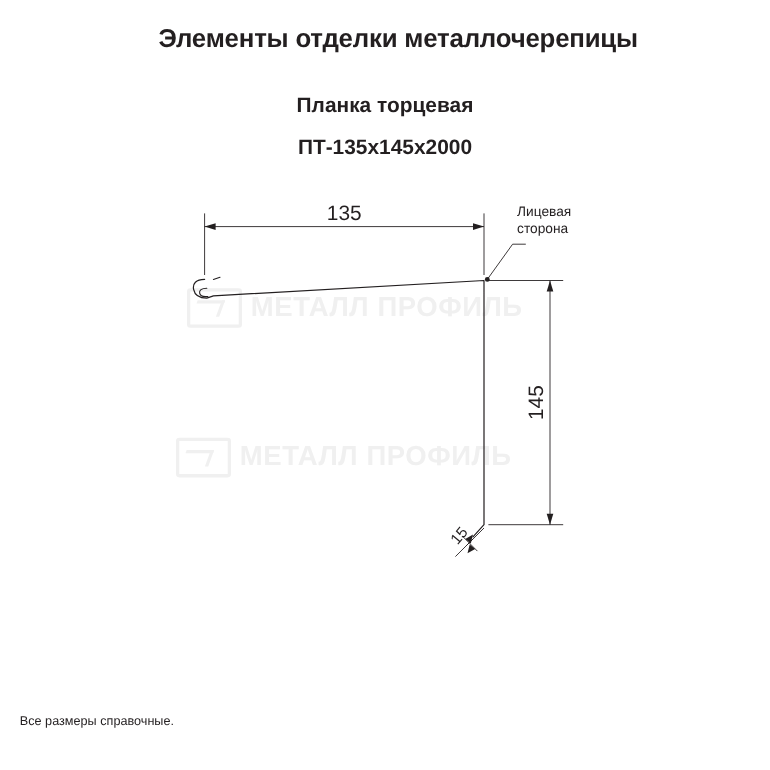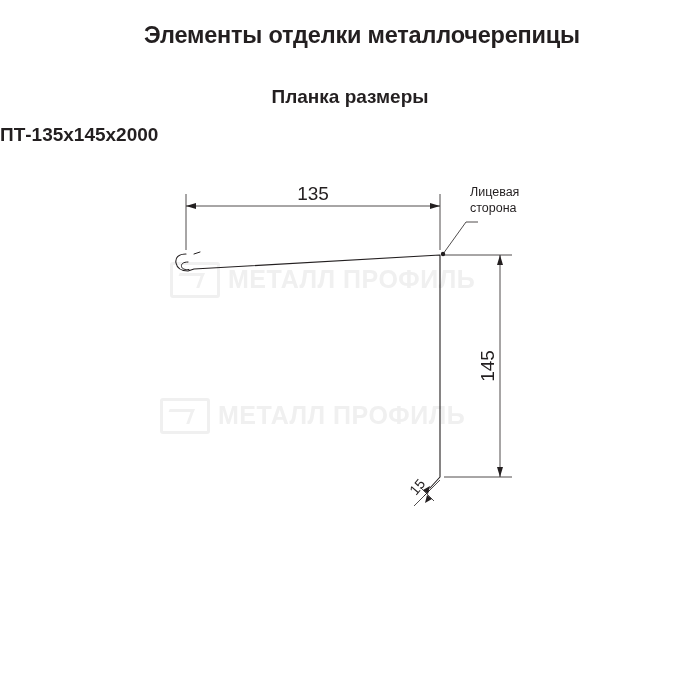--- a/index.html
+++ b/index.html
@@ -39,20 +39,21 @@
     width: 700px;
     text-align: center;
     font-size: 19px;
     font-weight: bold;
   }
   .code {
     position: absolute;
     left: 0;
     top: 124px;
     width: 700px;
+    text-align: center;
     font-size: 19px;
     font-weight: bold;
   }
   .drawing {
     position: absolute;
     left: 0;
     top: 150px;
     width: 560px;
     height: 420px;
   }
@@ -107,21 +108,21 @@
   <div class="wm" style="left:170px; top:262px;">
     <div class="wm-shape"></div>
     <div class="wm-text" style="position:absolute; left:58px; top:3px;">МЕТАЛЛ ПРОФИЛЬ</div>
   </div>
   <div class="wm" style="left:160px; top:398px;">
     <div class="wm-shape"></div>
     <div class="wm-text" style="position:absolute; left:58px; top:3px;">МЕТАЛЛ ПРОФИЛЬ</div>
   </div>
 
   <div class="title">Элементы отделки металлочерепицы</div>
-  <div class="subtitle">Планка размеры</div>
+  <div class="subtitle">Планка торцевая</div>
   <div class="code">ПТ-135х145х2000</div>
 
   <div class="drawing">
     <svg width="700" height="420" viewBox="0 0 700 420" xmlns="http://www.w3.org/2000/svg">
       <g fill="none" stroke="#231f20" stroke-width="1.1" stroke-linejoin="round" stroke-linecap="round">
 
         <path d="M 186 104 C 178 104 175 108 176 113 C 177 118 181 121 188 121 L 194 119 L 440 105 L 440 327 L 430 338"></path>
         <path d="M 188 112 C 183 112 181 114 181.5 116.5 C 182 119 185 120 189 119.5" stroke-width="1"></path>
 
         <path d="M 194 104 L 200 102" stroke-width="1"></path>
@@ -163,14 +164,15 @@
 
       <text x="313" y="50" text-anchor="middle" font-family="Liberation Sans, sans-serif" font-size="19" fill="#231f20">135</text>
       <text x="0" y="0" transform="translate(494,216) rotate(-90)" text-anchor="middle" font-family="Liberation Sans, sans-serif" font-size="19" fill="#231f20">145</text>
       <text x="0" y="0" transform="translate(421,340) rotate(-50)" text-anchor="middle" font-family="Liberation Sans, sans-serif" font-size="14" fill="#231f20">15</text>
       <text x="470" y="46" font-family="Liberation Sans, sans-serif" font-size="12.5" fill="#231f20">Лицевая</text>
       <text x="470" y="62" font-family="Liberation Sans, sans-serif" font-size="12.5" fill="#231f20">сторона</text>
     </svg>
   </div>
 
   <div class="footer">
+    <div>Все размеры справочные.</div>
   </div>
 </div>
 
 </body></html>

